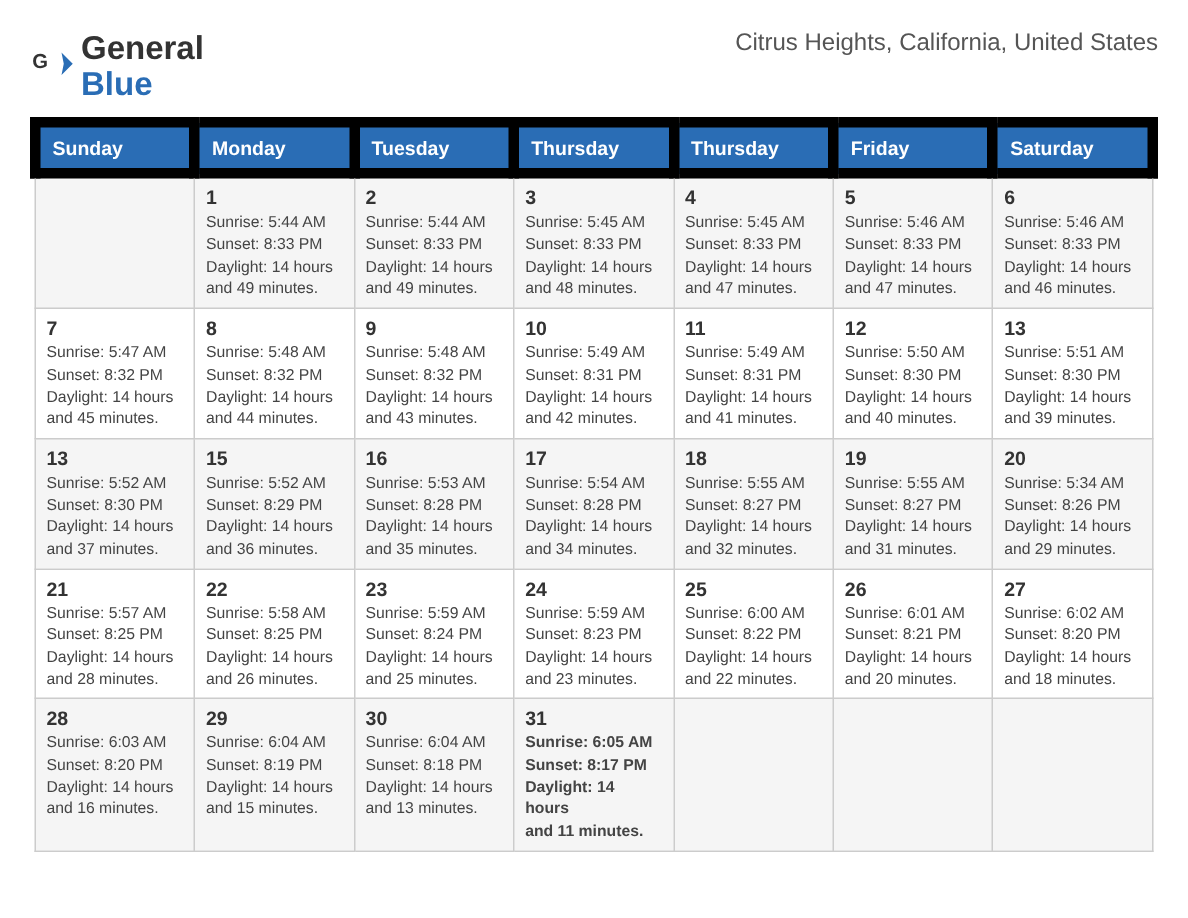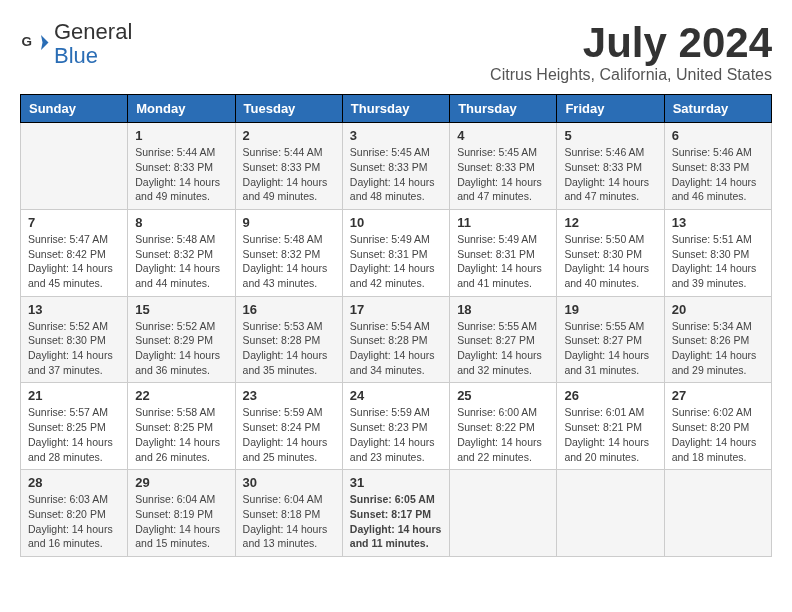--- a/index.html
+++ b/index.html
@@ -15,21 +15,21 @@
       justify-content: space-between;
       align-items: flex-start;
       margin-bottom: 10px;
     }
     .logo {
       display: flex;
       align-items: center;
     }
     .logo-text {
       font-size: 22px;
-      font-weight: normal;
+      font-weight: bold;
       color: #333;
       line-height: 1.1;
     }
     .logo-text span {
       color: #1a5fa8;
     }
     .logo-icon {
       width: 30px;
       height: 30px;
       margin-right: 4px;
@@ -53,21 +53,21 @@
       border-collapse: collapse;
       font-size: 11px;
     }
     thead tr th {
       background-color: #2a6db5;
       color: #fff;
       text-align: left;
       padding: 6px 8px;
       font-size: 13px;
       font-weight: bold;
-      border: 1px solid #000000;
+      border: 7px solid #000000;
     }
     tbody tr td {
       border: 1px solid #ccc;
       padding: 5px 7px;
       vertical-align: top;
       width: 107px;
       min-height: 70px;
     }
     tbody tr:nth-child(odd) td {
       background-color: #f5f5f5;
@@ -99,21 +99,20 @@
     <svg class="logo-icon" viewBox="0 0 40 40">
       <text x="2" y="22" font-size="18" font-weight="bold" fill="#333">G</text>
       <polygon points="28,8 38,18 28,28 30,18" fill="#2a6db5"></polygon>
     </svg>
     <div class="logo-text">
       <span style="color:#333">General</span><br>
       <span style="color:#2a6db5">Blue</span>
     </div>
   </div>
   <div class="title-block">
-    <div class="month-title">July 2024</div>
     <div class="location">Citrus Heights, California, United States</div>
   </div>
 </div>
 
 <table>
   <thead>
     <tr>
     <th>Sunday</th>
         <th>Monday</th>
         <th>Tuesday</th>
@@ -166,21 +165,21 @@
           <div class="day-info" style="white-space: pre-line;">Sunrise: 5:46 AM
 Sunset: 8:33 PM
 Daylight: 14 hours
 and 46 minutes.</div>
         </td>
       </tr>
       <tr>
         <td>
           <span class="day-number">7</span>
           <div class="day-info" style="white-space: pre-line;">Sunrise: 5:47 AM
-Sunset: 8:42 PM
+Sunset: 8:32 PM
 Daylight: 14 hours
 and 45 minutes.</div>
         </td>
         <td>
           <span class="day-number">8</span>
           <div class="day-info" style="white-space: pre-line;">Sunrise: 5:48 AM
 Sunset: 8:32 PM
 Daylight: 14 hours
 and 44 minutes.</div>
         </td>

